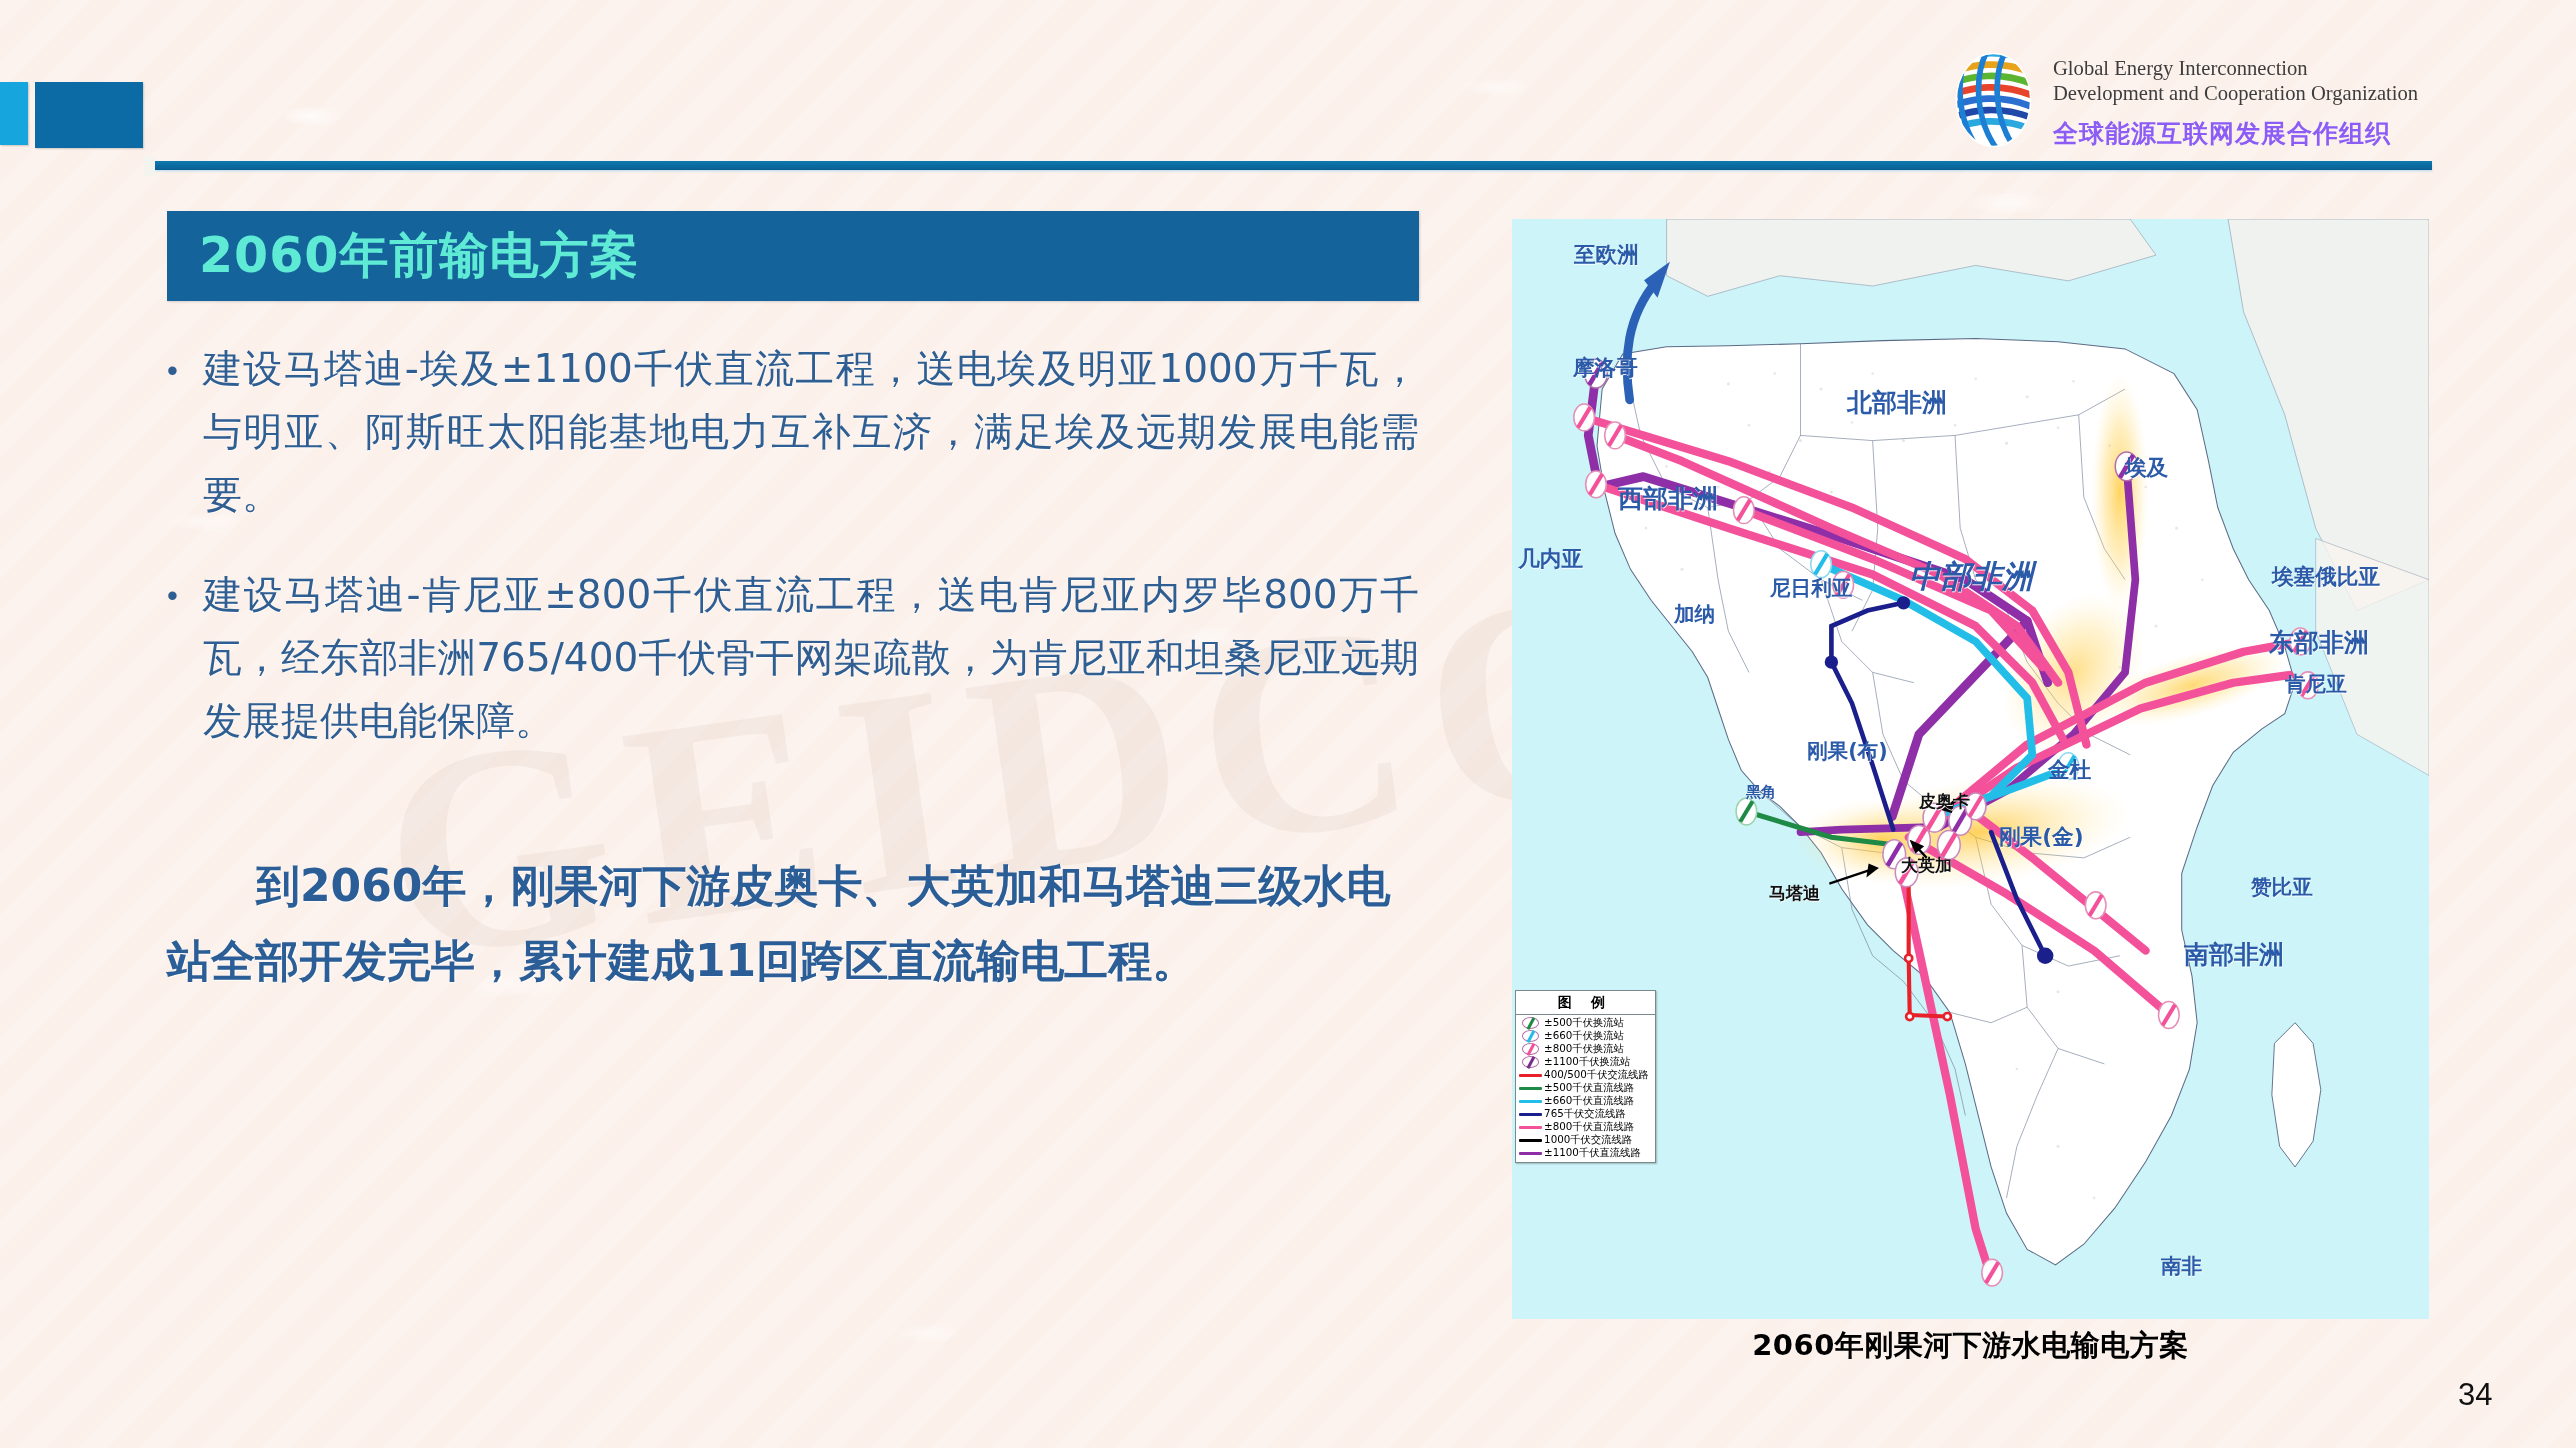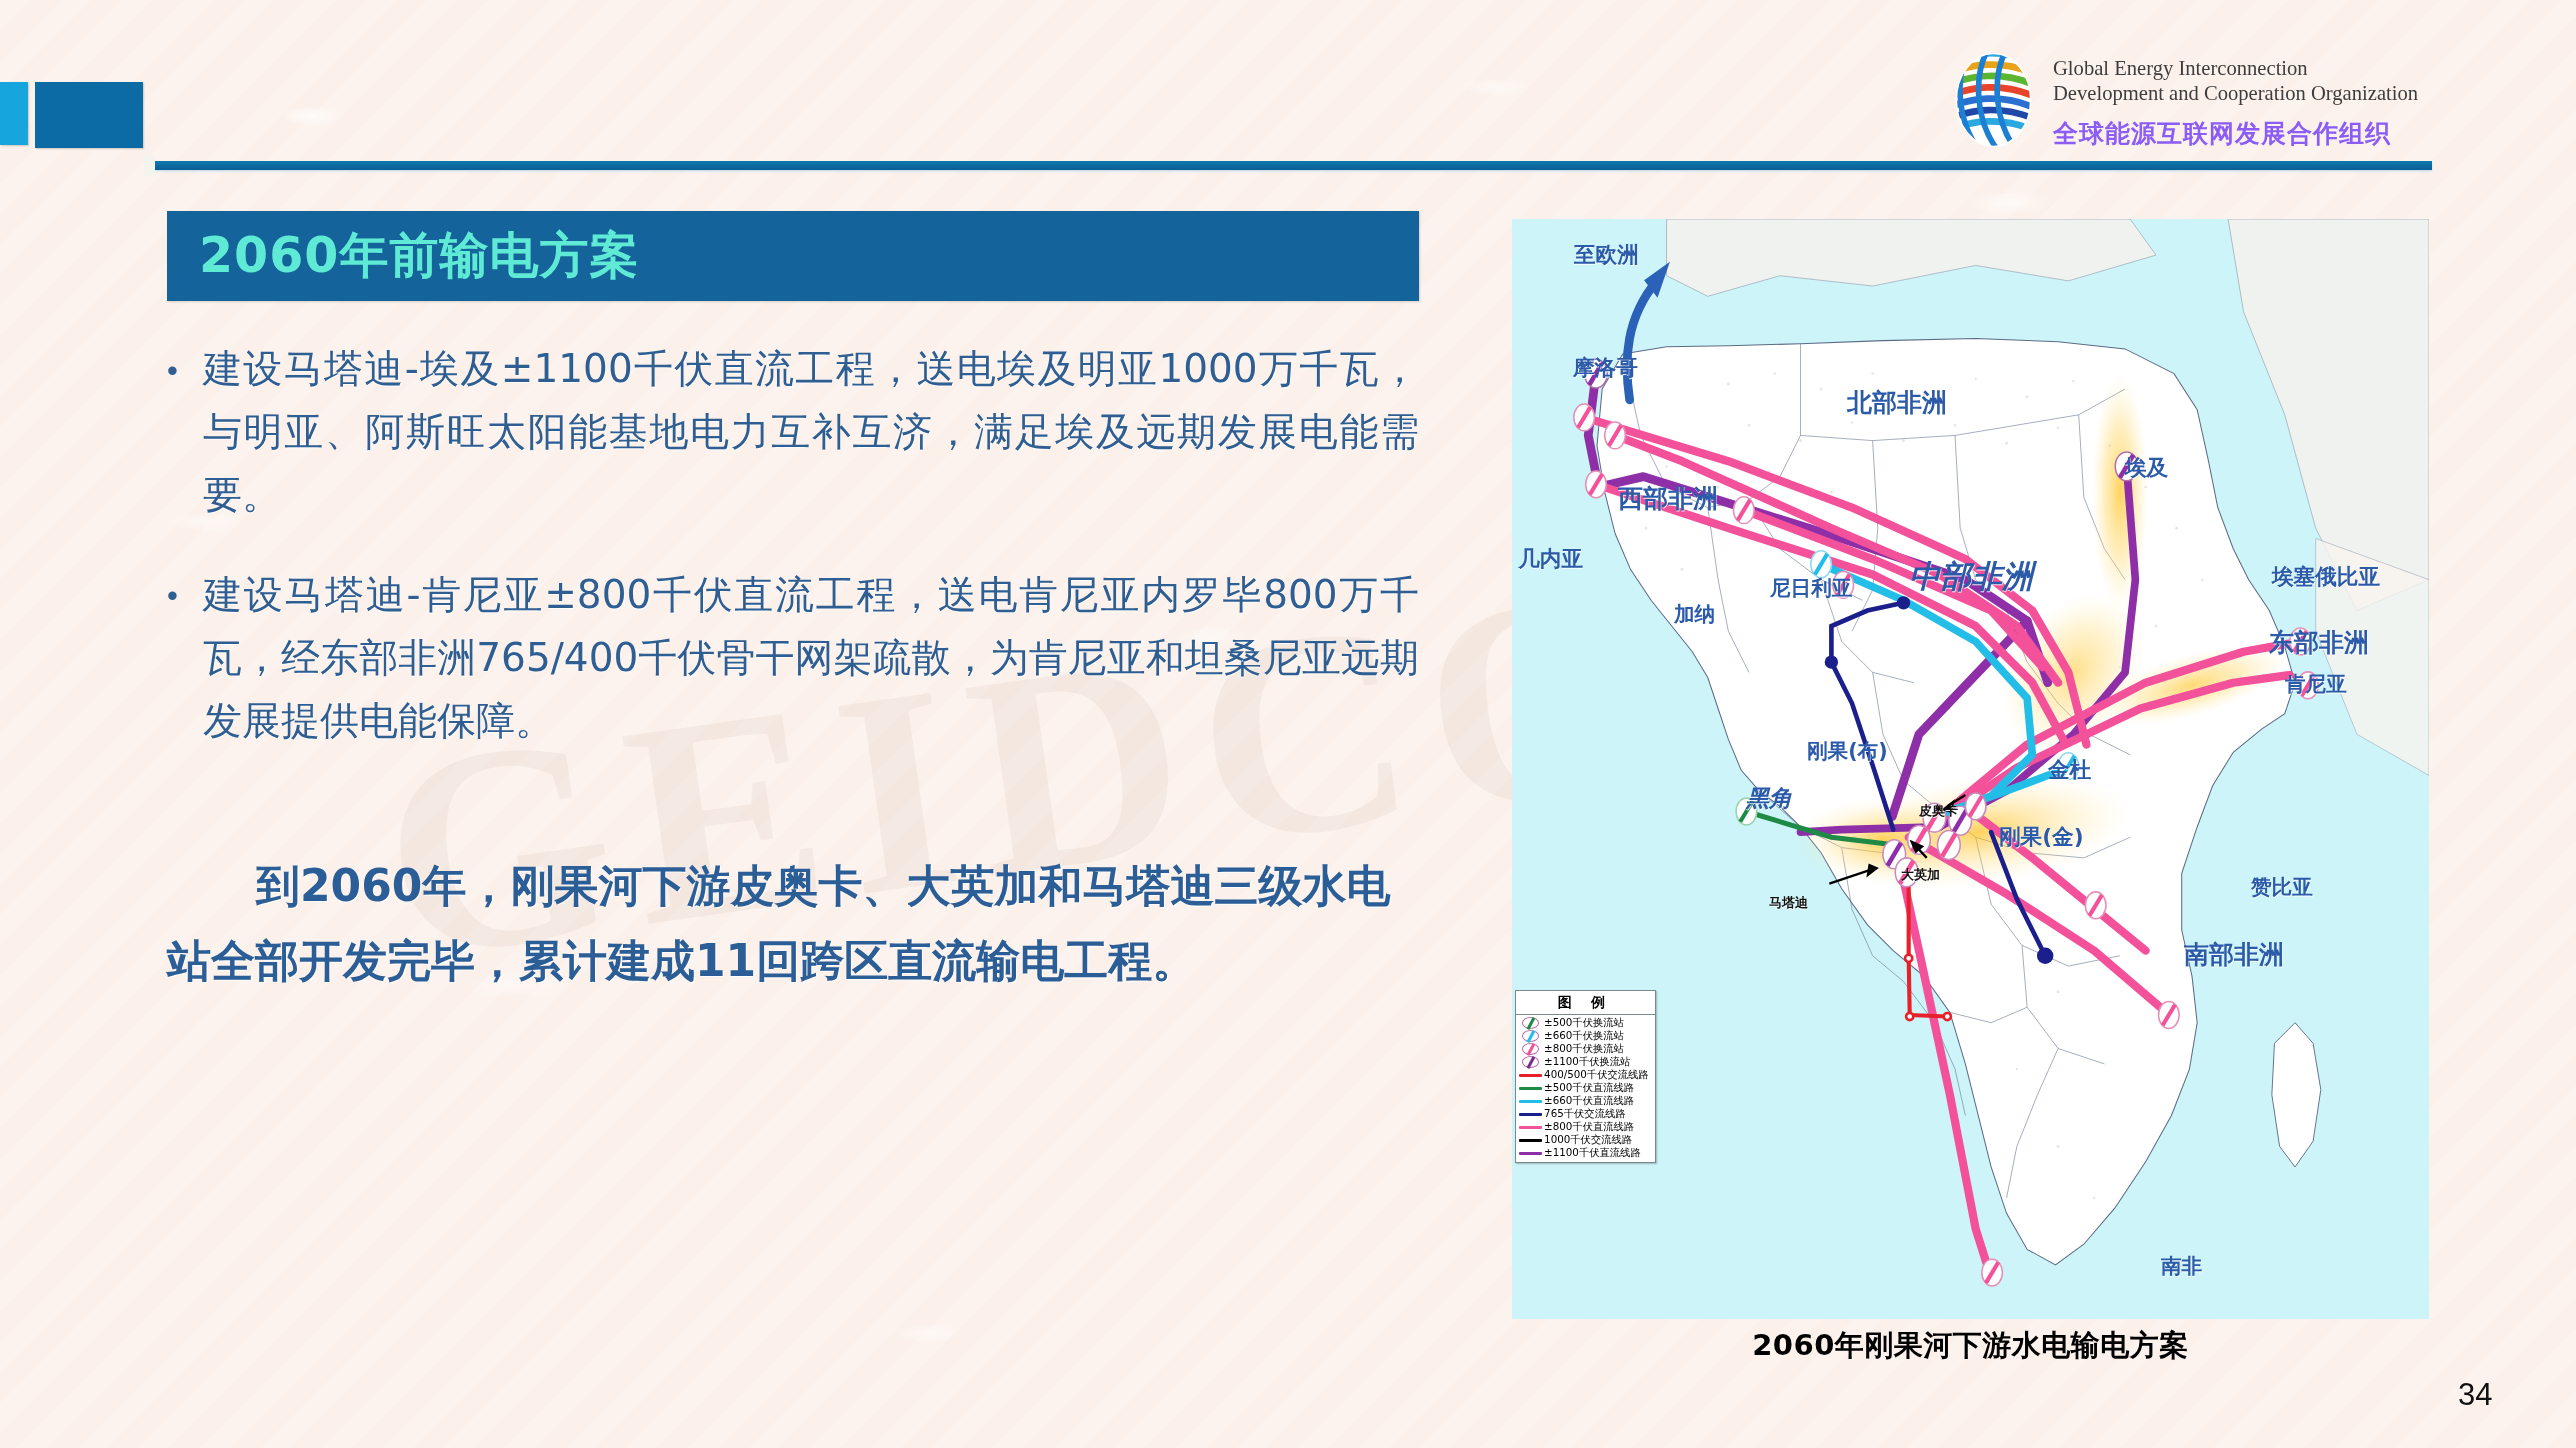--- a/index.html
+++ b/index.html
@@ -97,24 +97,23 @@
 
   
   #map-panel{position:absolute;left:1512px;top:219px;width:917px;height:1100px;}
   #map-canvas{position:absolute;inset:0;background:#CDF4F8;overflow:hidden;}
   .map-label{
     position:absolute;color:#2B5AA8;font-weight:bold;white-space:nowrap;
     font-family:"DejaVu Sans","Liberation Sans",sans-serif;
     text-shadow:0.5px 0.5px 0 rgba(255,255,255,.85);
   }
   .map-label-sm{
-    position:absolute;color:#111;font-weight:bold;white-space:nowrap;font-size:13px;
+    position:absolute;color:#111;font-weight:bold;white-space:nowrap;font-size:17px;
     font-family:Liberation Serif, serif;
     text-shadow:0.5px 0.5px 0 rgba(255,255,255,.9);
-    margin-top:12px;
   }
   
   #legend{
     position:absolute;left:2.6px;top:771px;width:139px;
     background:#fff;border:1px solid #7a8a8a;box-shadow:1px 1px 1.5px rgba(0,0,0,.25);
     z-index:20;
   }
   #legend-title{
     text-align:center;font-size:14px;font-weight:bold;color:#000;
     padding:2.6px 0 2.1px;border-bottom:1px solid #7a8a8a;letter-spacing:7.2px;
@@ -462,21 +461,21 @@
         <div class="map-label" style="left: 106px; top: 263px; font-size: 25px;">西部非洲</div>
         <div class="map-label" style="left: 6.2px; top: 325px; font-size: 21.6px;">几内亚</div>
         <div class="map-label" style="left: 397px; top: 337px; font-size: 31px; font-style: italic;">中部非洲</div>
         <div class="map-label" style="left: 760px; top: 343px; font-size: 21.6px; text-align: right;">埃塞俄比亚</div>
         <div class="map-label" style="left: 258px; top: 355px; font-size: 20.6px;">尼日利亚</div>
         <div class="map-label" style="left: 162px; top: 381px; font-size: 20.6px;">加纳</div>
         <div class="map-label" style="left: 757px; top: 407px; font-size: 25px;">东部非洲</div>
         <div class="map-label" style="left: 773px; top: 451px; font-size: 20.6px;">肯尼亚</div>
         <div class="map-label" style="left: 295px; top: 518px; font-size: 20.6px;">刚果(布)</div>
         <div class="map-label" style="left: 536px; top: 536px; font-size: 21.6px;">金杜</div>
-        <div class="map-label" style="left: 234px; top: 564px; font-size: 23px; font-style: italic;">黑角</div>
+        <div class="map-label" style="left: 234px; top: 564px; font-size: 15px;">黑角</div>
         <div class="map-label" style="left: 487px; top: 603px; font-size: 21.6px;">刚果(金)</div>
         <div class="map-label" style="left: 739px; top: 654px; font-size: 20.6px;">赞比亚</div>
         <div class="map-label" style="left: 672px; top: 719px; font-size: 25px;">南部非洲</div>
         <div class="map-label" style="left: 649px; top: 1033px; font-size: 20.6px;">南非</div>
       </div>
 
     <div id="map-site-labels">
         <div class="map-label-sm" style="left: 407px; top: 571px;">皮奥卡</div>
         <div class="map-label-sm" style="left: 389px; top: 635px;">大英加</div>
         <div class="map-label-sm" style="left: 257px; top: 663px;">马塔迪</div>

